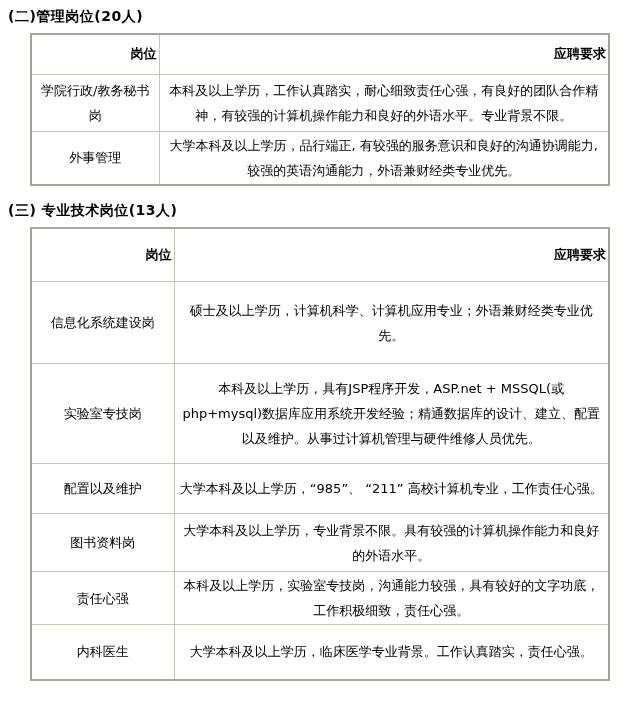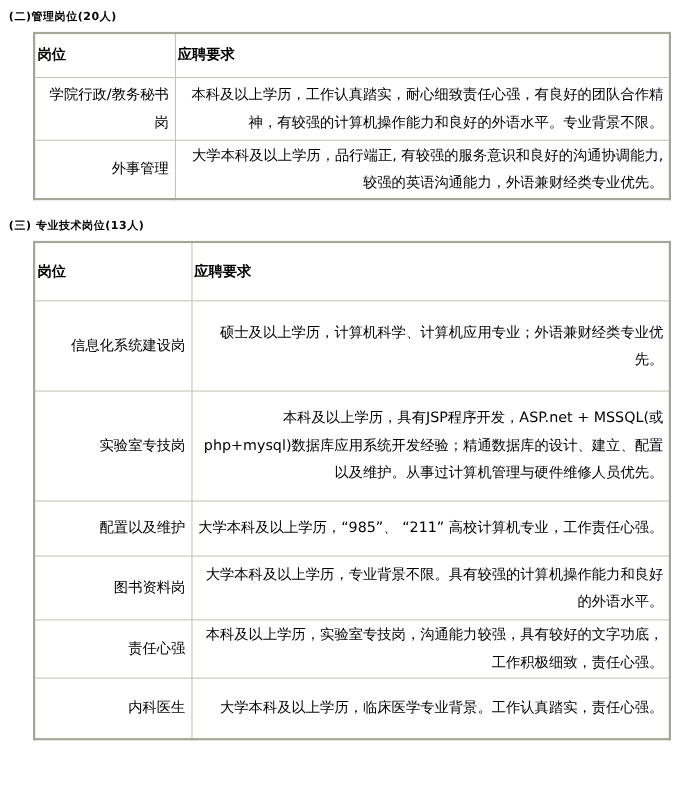--- a/index.html
+++ b/index.html
@@ -11,21 +11,21 @@
     height: 727px;
     background: #ffffff;
     color: #000000;
     font-family: "DejaVu Sans", "Liberation Sans", sans-serif;
     overflow: hidden;
   }
   .doc {
     width: 629px;
   }
   .section-heading {
-    font-size: 10px;
+    font-size: 14px;
     font-weight: bold;
     margin: 0 0 0 8px;
     padding-top: 8px;
     letter-spacing: 0.5px;
     white-space: nowrap;
   }
   table.jobs {
     border-collapse: collapse;
     table-layout: fixed;
     width: 578px;
@@ -35,27 +35,27 @@
   }
   table.jobs th,
   table.jobs td {
     border: 1px solid #c6c6b4;
     font-size: 13px;
     vertical-align: middle;
     overflow: hidden;
   }
   table.jobs th {
     font-weight: bold;
-    text-align: left;
+    text-align: right;
     padding: 2px;
   }
   table.jobs td {
     padding: 1px 5px;
     line-height: 25px;
-    text-align: right;
+    text-align: center;
   }
   
   table.t1 col.c1 { width: 128px; }
   table.t1 col.c2 { width: 450px; }
   table.t2 col.c1 { width: 143px; }
   table.t2 col.c2 { width: 435px; }
   
   table.t1 tr.rh  { height: 40px; }
   table.t1 tr.r1  { height: 57px; }
   table.t1 tr.r2  { height: 56px; }

